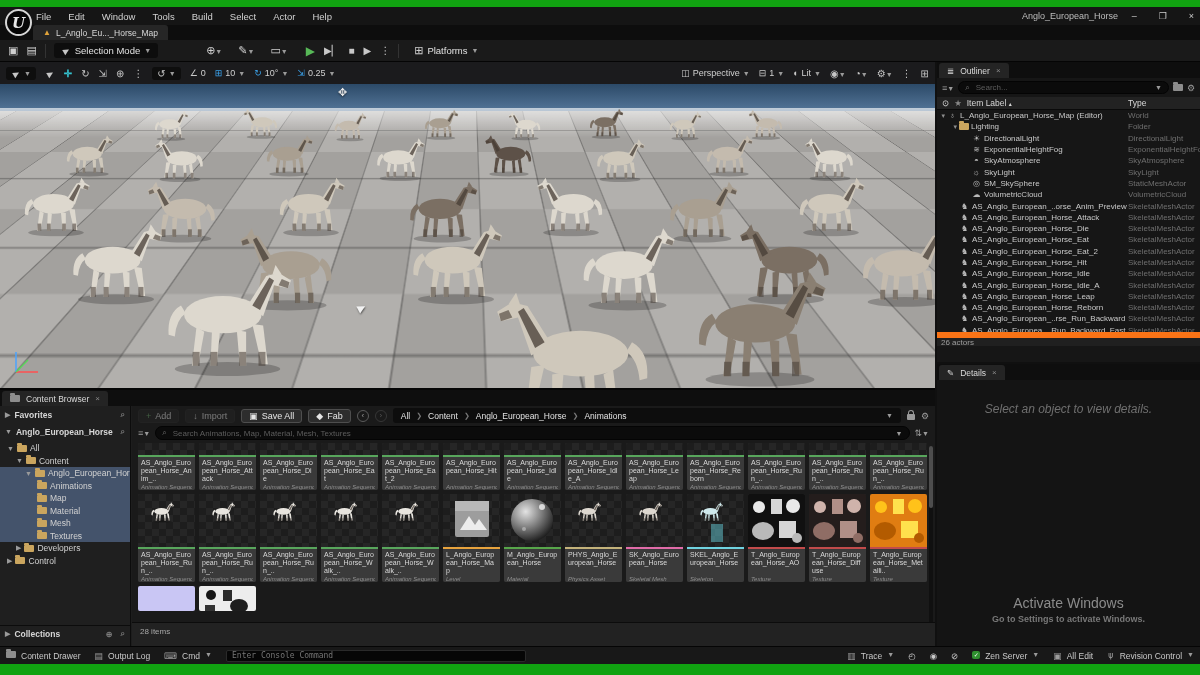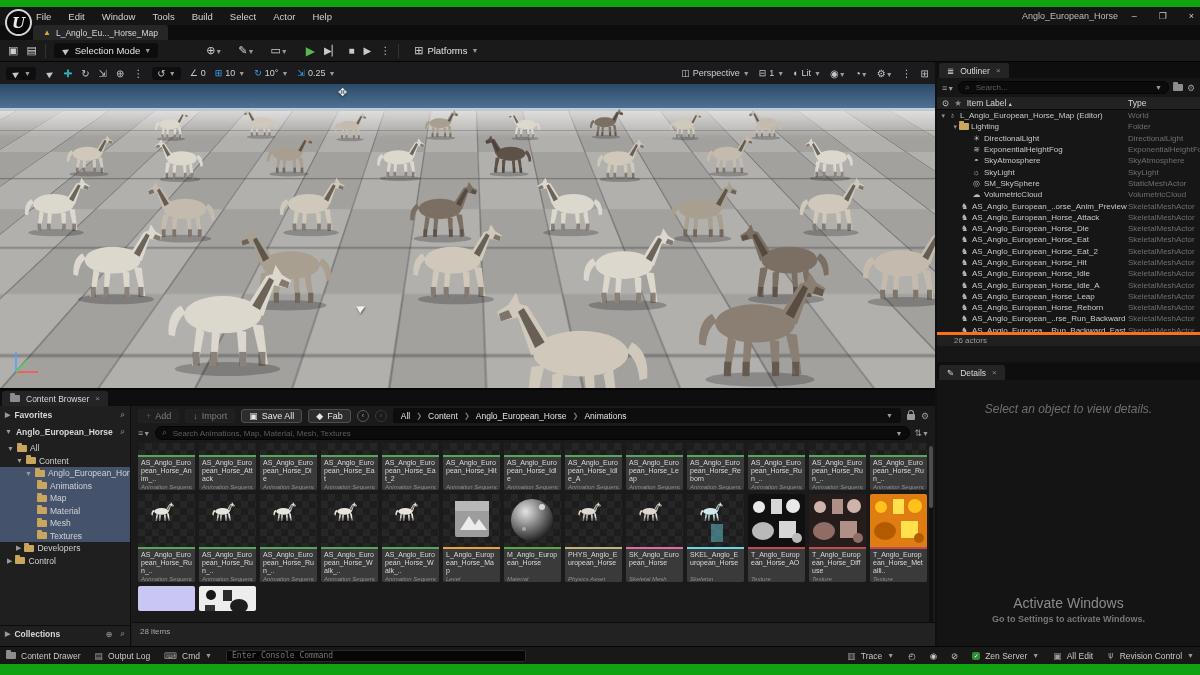--- a/index.html
+++ b/index.html
@@ -71,21 +71,21 @@
   .mag{color:#7c7c7c;font-size:8px;}
   .mini-ico{color:#9c9c9c;font-size:9px;}
   #ol-header{height:13px;background:#222;display:flex;align-items:center;font-size:8.5px;color:#d8d8d8;padding-left:5px;gap:5px;border-bottom:1px solid #0a0a0a;}
   #ol-header .typecol{width:72px;}
   #ol-rows{height:222px;overflow:hidden;}
   .ol-row{display:flex;align-items:center;height:11.3px;font-size:8px;color:#c9c9c9;}
   .ol-ind{display:inline-block;flex:none;text-align:right;color:#8e8e8e;font-size:7px;}
   .ol-ico{flex:none;width:11px;text-align:center;color:#b9b9b9;font-size:8px;margin:0 2px;}
   .ol-label{flex:1;white-space:nowrap;overflow:hidden;}
   .ol-type{width:72px;flex:none;color:#6f6f6f;white-space:nowrap;overflow:hidden;}
-  #ol-footer{height:14px;background:#202020;border-top:3px solid #f97316;font-size:8px;color:#9d9d9d;display:flex;align-items:center;padding-left:17px;}
+  #ol-footer{height:14px;background:#202020;border-top:6px solid #f97316;font-size:8px;color:#9d9d9d;display:flex;align-items:center;padding-left:4px;}
 
   #details{left:937px;top:364px;width:263px;height:282px;background:#141414;}
   #details-empty{margin-top:22px;text-align:center;font-size:12px;font-style:italic;color:#6f6f6f;}
   #watermark{position:absolute;bottom:22px;left:0;width:100%;text-align:center;color:#7e7e7e;}
   #watermark .l1{font-size:14px;color:#8b8b8b;}
   #watermark .l2{font-size:9px;margin-top:3px;color:#787878;font-weight:bold;}
 
   .ficon{display:inline-block;width:10px;height:7px;background:#caa55e;border-radius:1px;position:relative;flex:none;}
   .ficon::before{content:"";position:absolute;top:-2px;left:0;width:5px;height:2px;background:inherit;border-radius:1px 1px 0 0;}
   .ficon.gray{background:#8d8d8d;}
@@ -120,21 +120,21 @@
   .tlabel{background:#3a3a3a;padding:2px 3px 3px;height:33px;}
   .tname{font-size:7px;line-height:8px;color:#d9d9d9;height:24px;overflow:hidden;word-break:break-all;}
   .tcap{font-size:6px;font-style:italic;color:#8f8f8f;margin-top:1px;white-space:nowrap;overflow:hidden;}
   .tile.partial{height:25px;}
   #cb-items-bar{position:absolute;left:0;bottom:0;width:100%;height:24px;background:#222;border-top:1px solid #0c0c0c;font-size:8px;color:#a8a8a8;padding:4px 8px;}
   #grid-scrollbar{position:absolute;right:2px;top:40px;width:4px;height:180px;background:#101010;border-radius:2px;}
   #grid-scrollbar .thumbbar{width:4px;height:62px;background:#4d4d4d;border-radius:2px;}
 
   
   #statusbar{top:646px;left:0;width:1200px;height:18px;background:#181818;border-top:1px solid #050505;display:flex;align-items:center;font-size:8.5px;color:#c9c9c9;padding:0 6px;gap:14px;}
-  .sb-item{display:flex;align-items:center;gap:5px;}
+  .sb-item{display:flex;gap:5px;}
   #console-input{width:300px;height:12px;background:#060606;border:1px solid #2a2a2a;border-radius:2px;color:#5c5c5c;
     font-family:"DejaVu Sans Mono",monospace;font-size:8px;padding:0 5px;outline:none;}
   #sb-right{margin-left:auto;display:flex;align-items:center;gap:14px;}
   .zen-dot{width:8px;height:8px;background:#2f8f2f;border-radius:2px;color:#fff;font-size:6px;display:flex;align-items:center;justify-content:center;}
 </style>
 </head>
 <body>
 
 <svg width="0" height="0" style="position:absolute">
   <defs>

